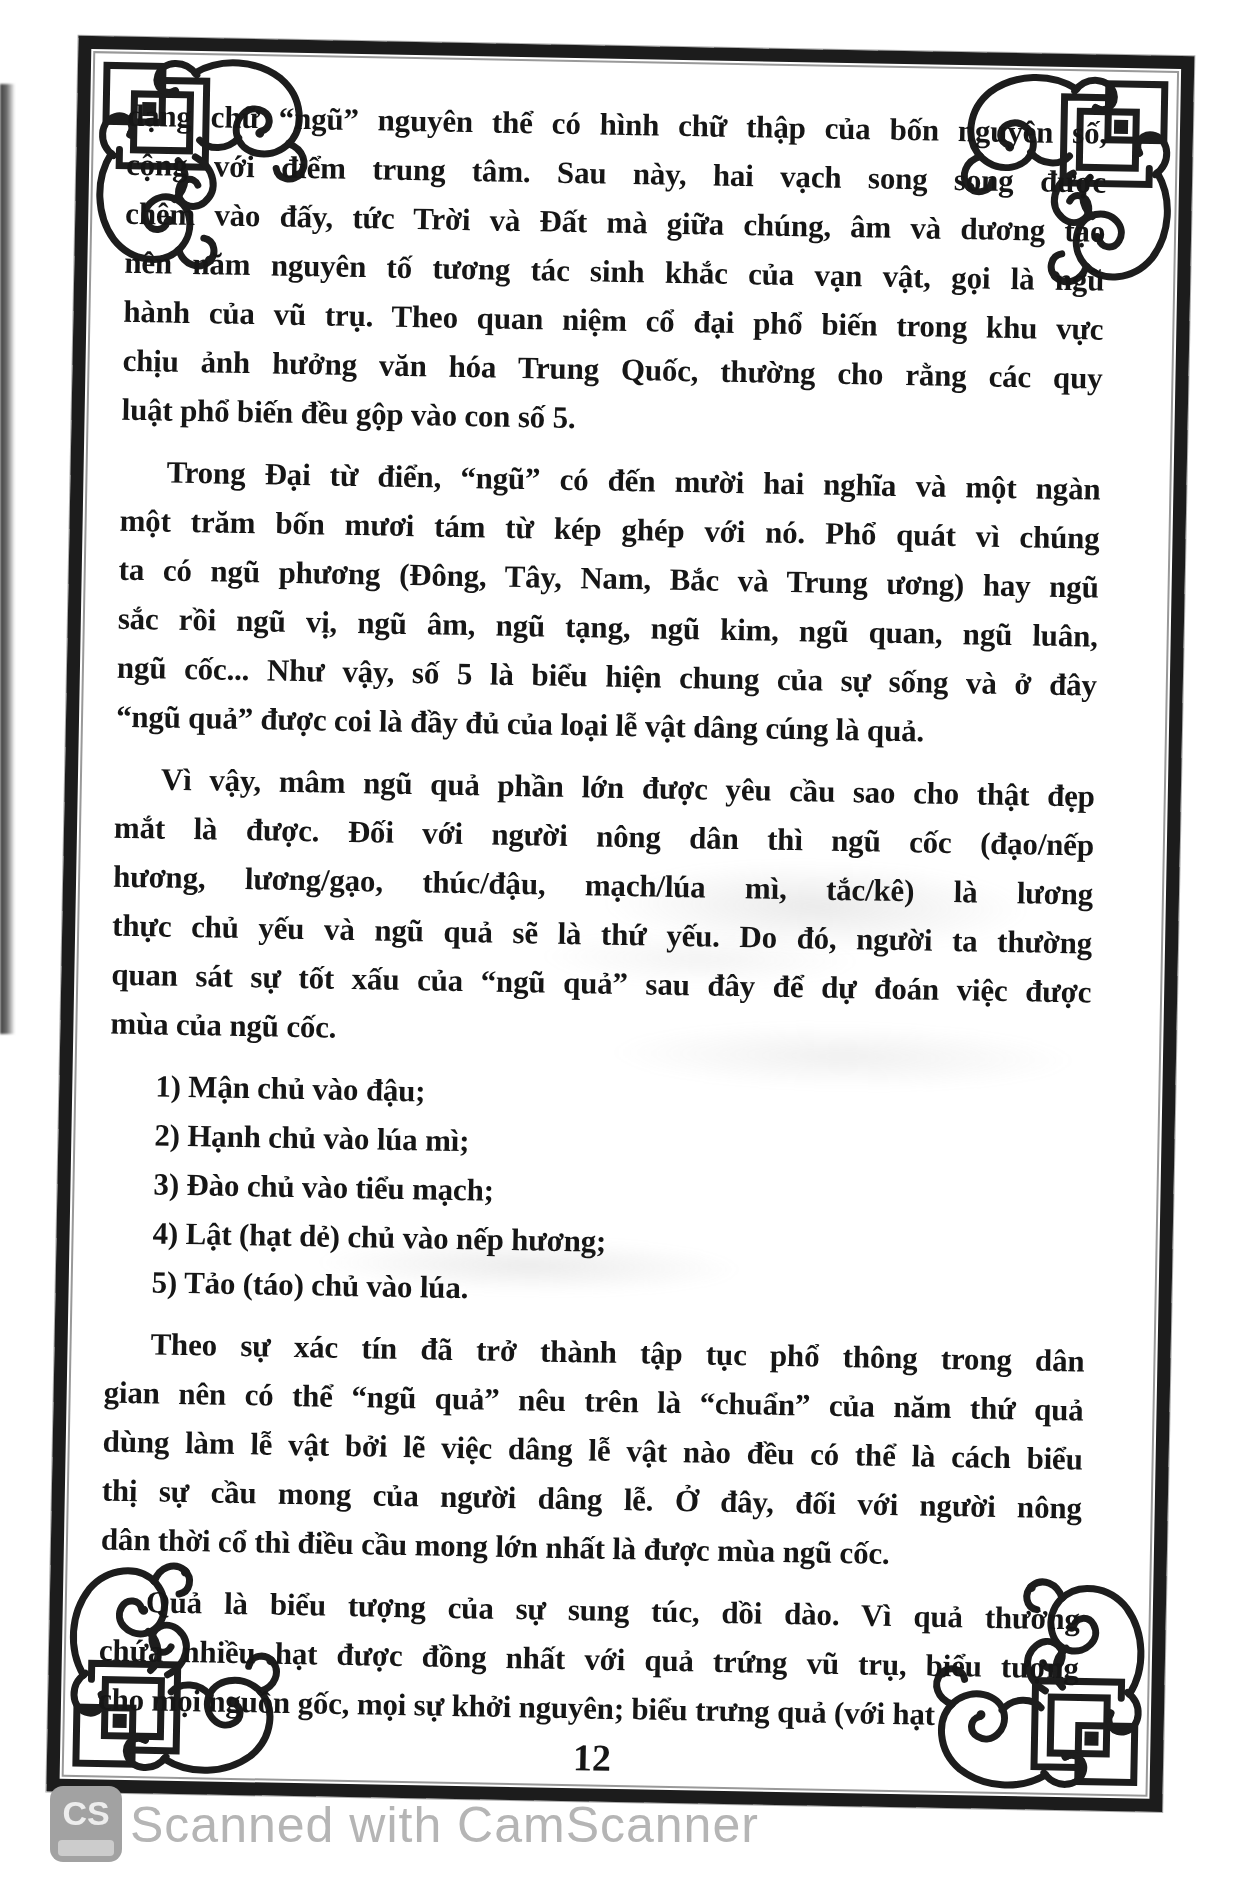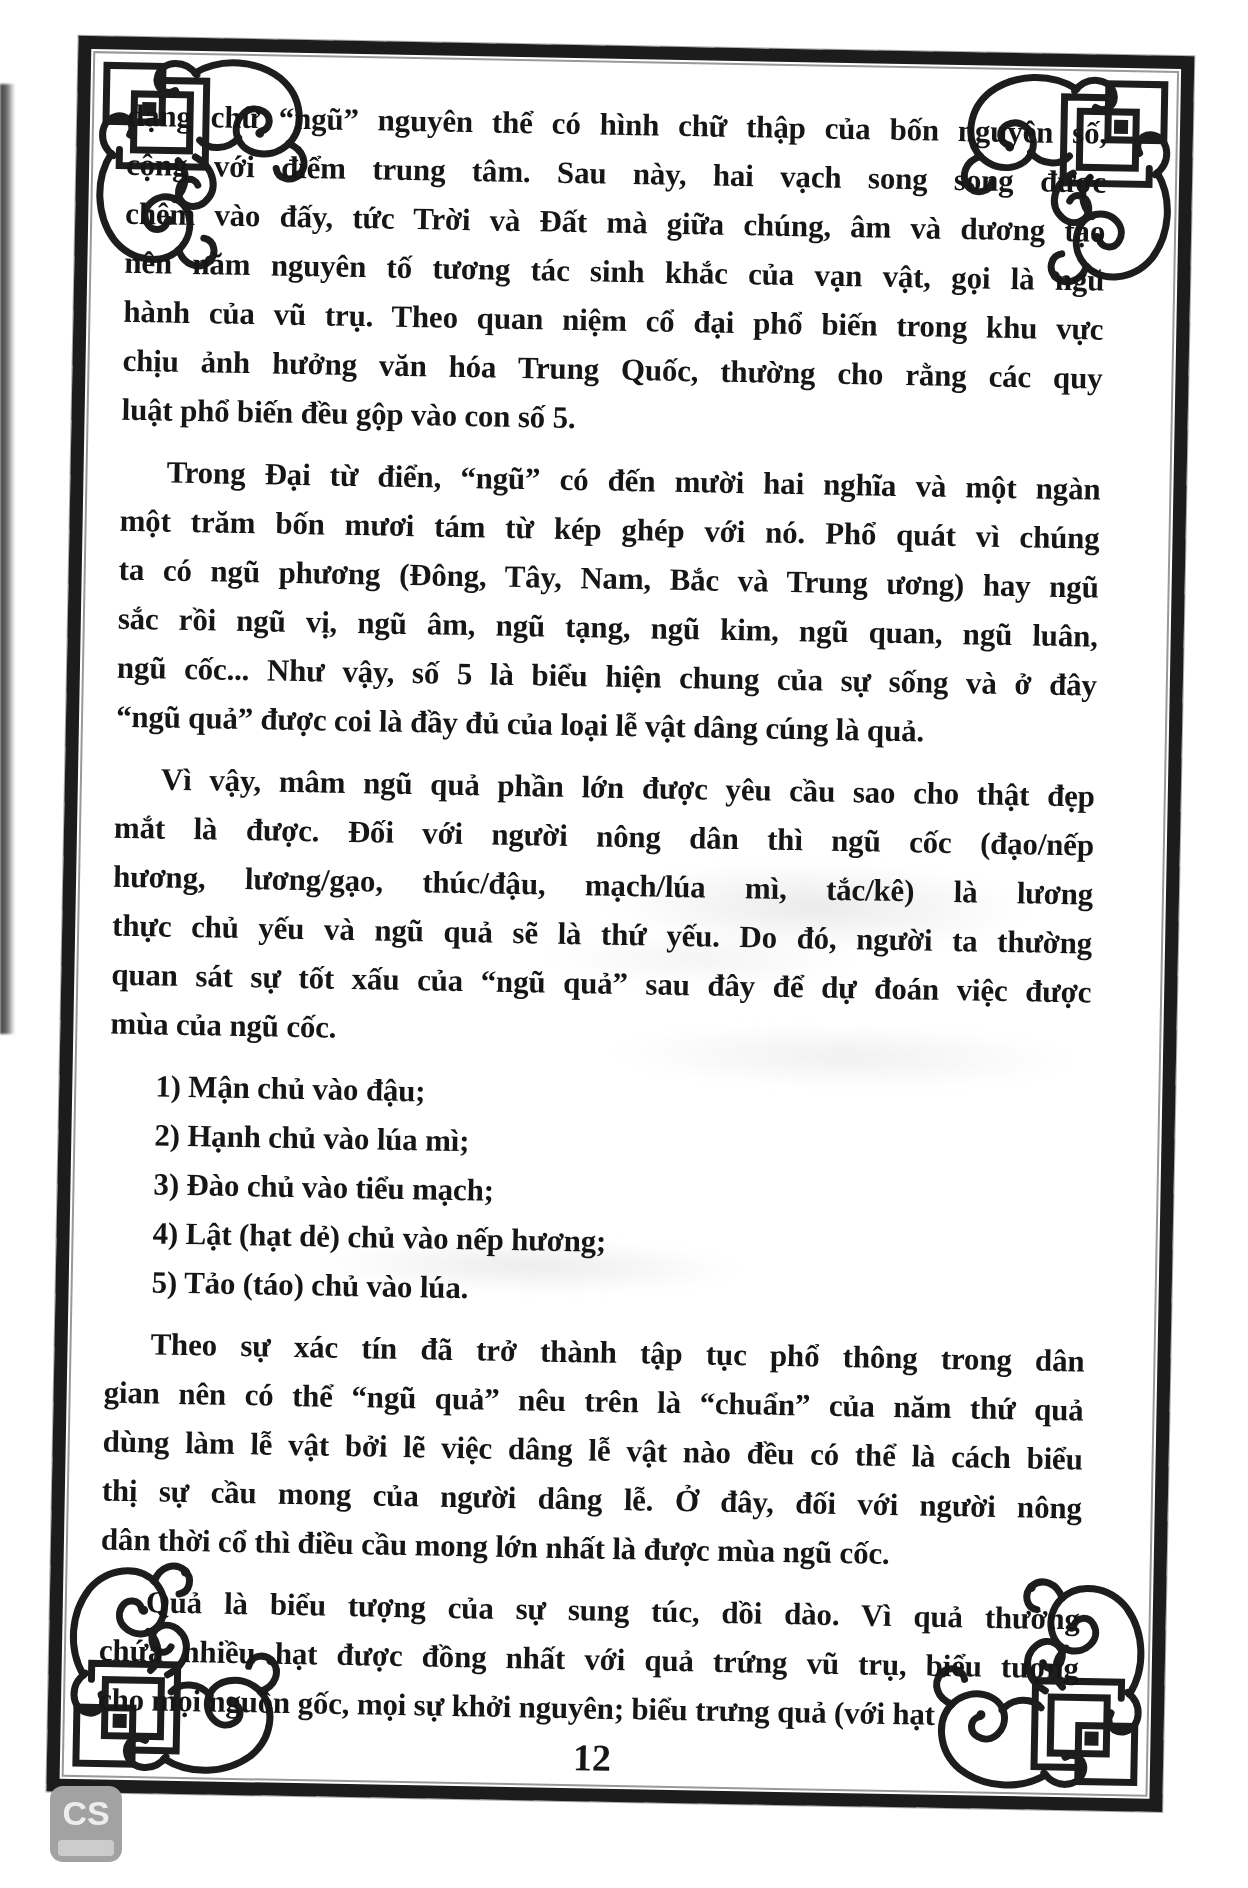--- a/index.html
+++ b/index.html
@@ -168,13 +168,14 @@
     </div>
 
   <div class="page-num">12</div>
 </div>
 
 <div class="watermark">
   <div class="wm-logo">
     <div class="wm-logo-text">CS</div>
     <div class="wm-logo-strip"></div>
   </div>
+  <div class="wm-label">Scanned with CamScanner</div>
 </div>
 
 </body></html>

